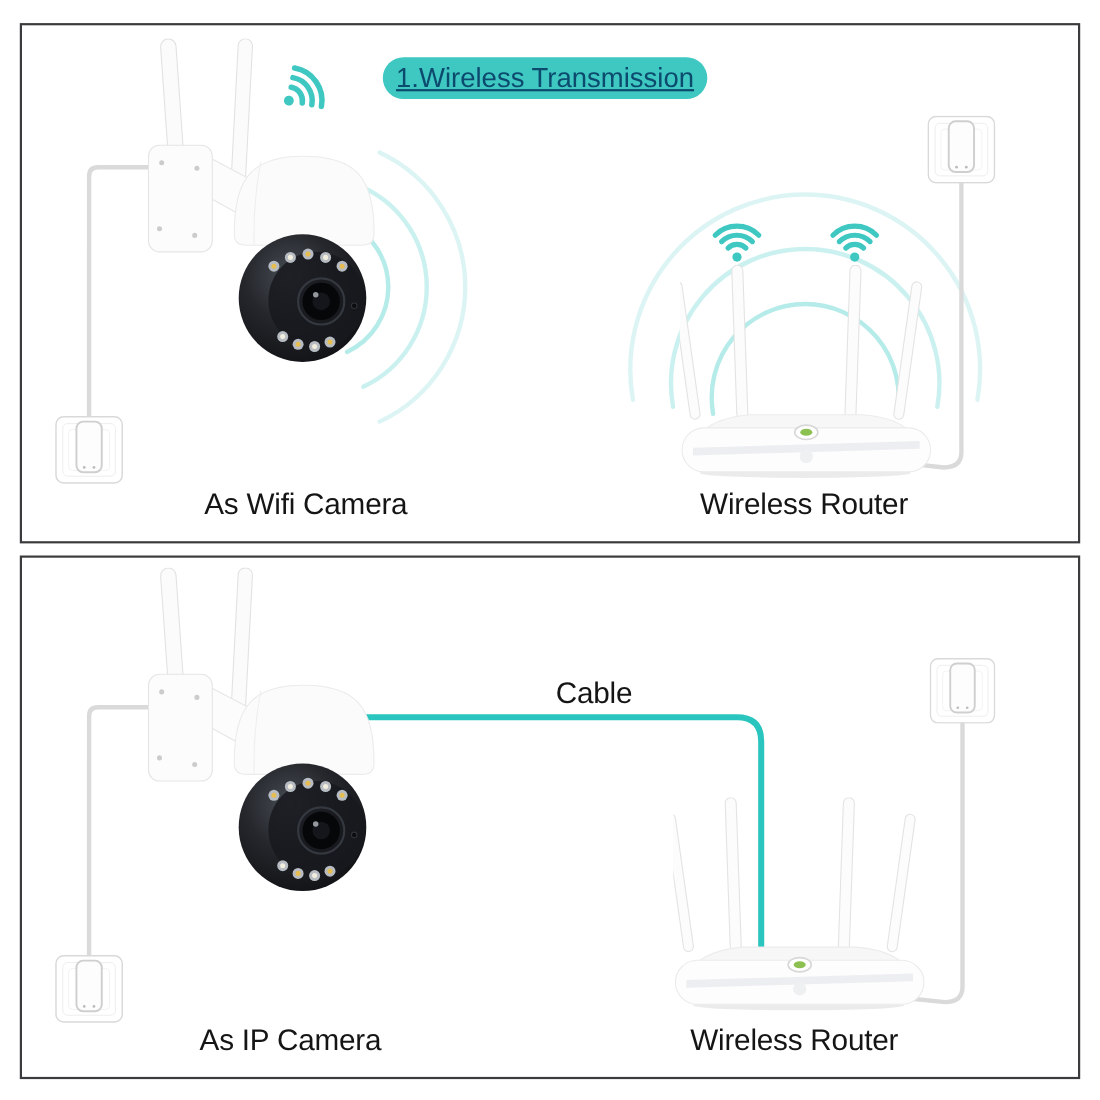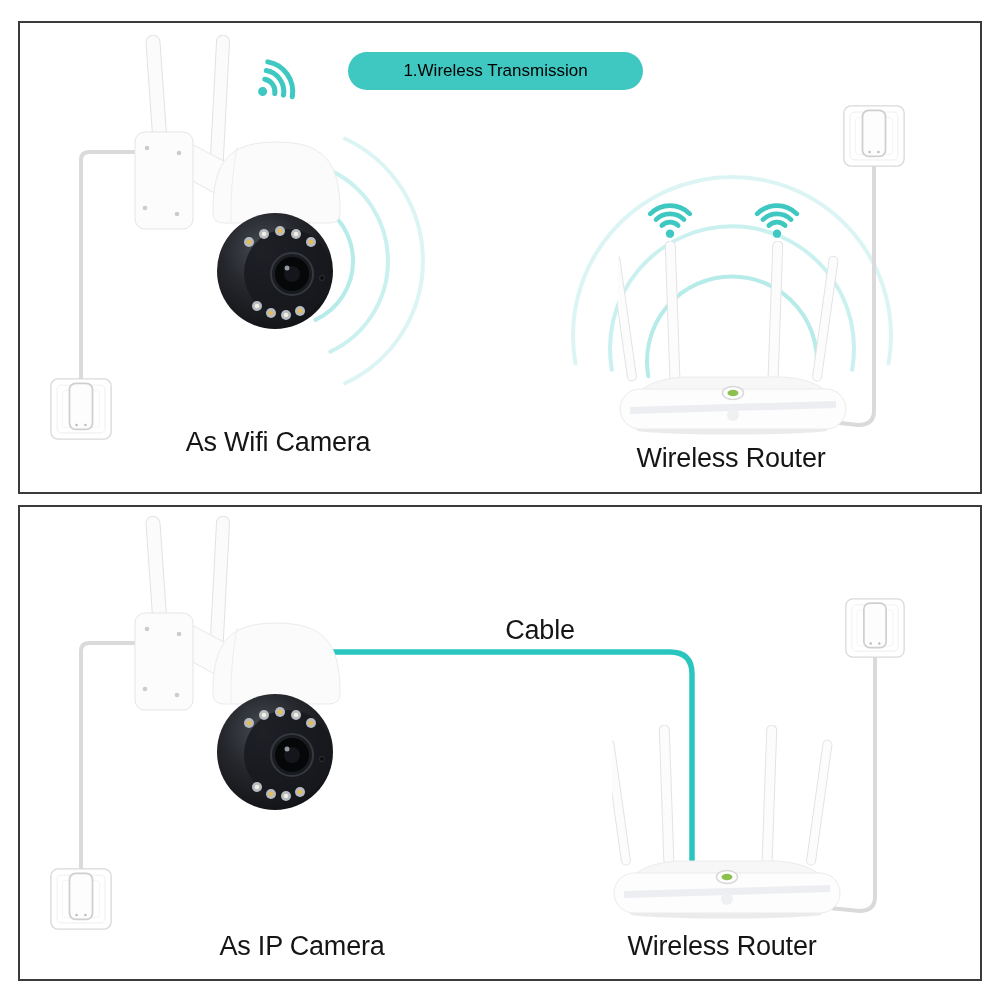--- a/index.html
+++ b/index.html
@@ -9,33 +9,33 @@
   html,body{margin:0;padding:0;}
   body{
     width:1000px;height:1000px;background:#ffffff;position:relative;
     font-family:"Liberation Sans", sans-serif;overflow:hidden;
   }
   .panel{position:absolute;left:18px;width:960px;background:#fff;border:2px solid var(--border);}
   #panel1{top:21px;height:469px;}
   #panel2{top:505px;height:472px;}
   .panel svg.scene{position:absolute;left:0;top:0;width:100%;height:100%;}
   .badge{
-    position:absolute;background:var(--accent);color:#000000;text-align:center;
-    border-radius:20px;font-size:17px;white-space:nowrap;overflow:hidden;
+    position:absolute;background:var(--accent);color:#0c4a6e;text-align:center;
+    border-radius:20px;font-size:25px;white-space:nowrap;overflow:hidden;text-decoration:underline;
   }
   #badge1{left:328px;top:29px;width:295px;height:38px;line-height:38px;}
   #badge2{left:323px;top:31px;width:318px;height:37px;line-height:37px;}
   .lbl{
     position:absolute;transform:translateX(-50%);color:var(--text);
     font-size:27px;white-space:nowrap;letter-spacing:-0.2px;
   }
-  #lbl-cam1{left:258px;top:404px;}
+  #lbl-cam1{left:258px;top:420px;}
   #lbl-rt1{left:711px;top:420px;}
   #lbl-cable{left:508px;top:108px;margin-left:12px;}
-  #lbl-cam2{left:244px;top:424px;margin-left:38px;}
+  #lbl-cam2{left:244px;top:424px;}
   #lbl-rt2{left:702px;top:424px;}
   .defs-holder{position:absolute;width:0;height:0;overflow:hidden;}
 </style>
 </head>
 <body>
 
 <svg class="defs-holder" aria-hidden="true">
   <defs>
     <radialGradient id="ballGrad" cx="40%" cy="32%" r="78%">
       <stop offset="0%" stop-color="#474c54"></stop>

